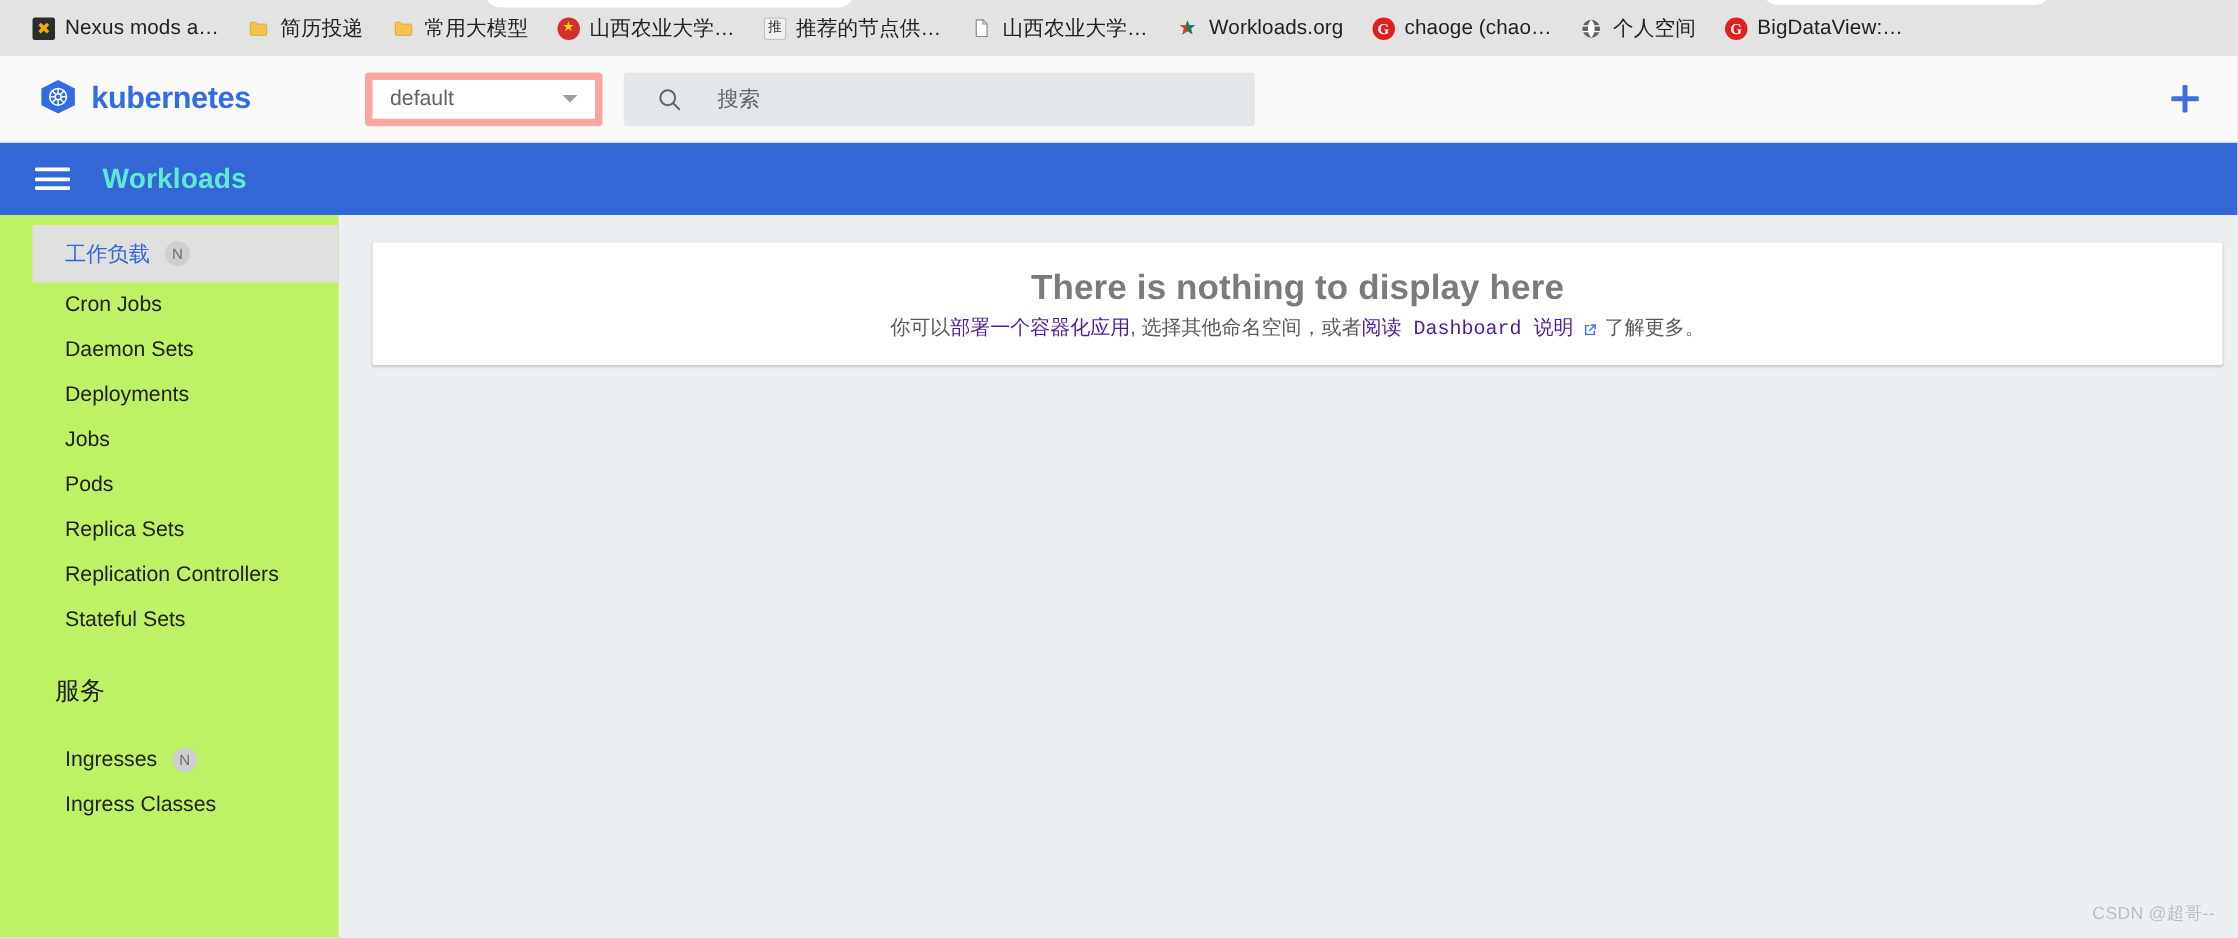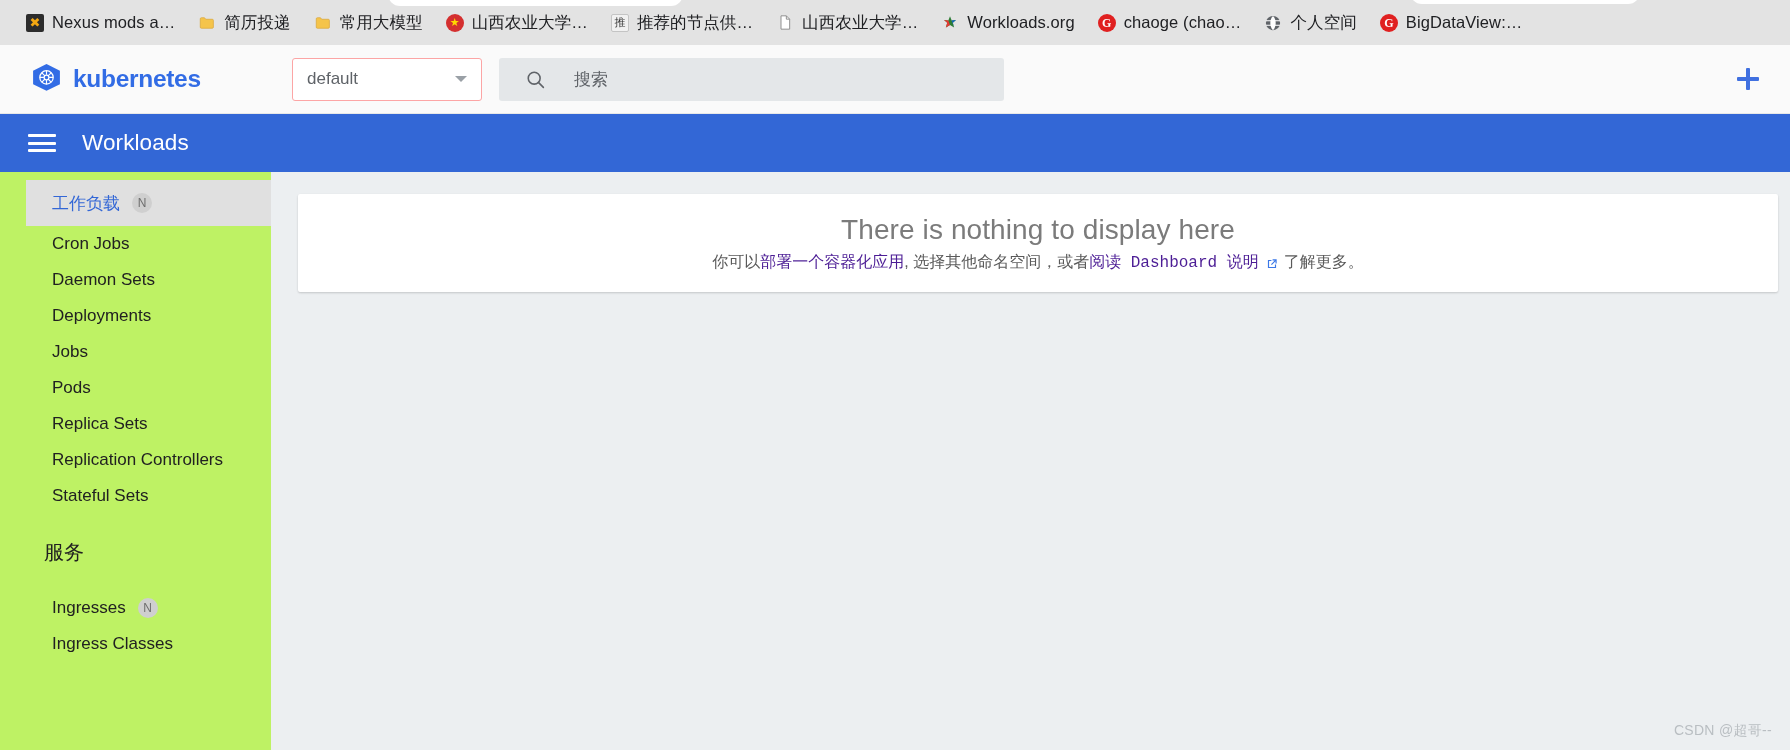--- a/index.html
+++ b/index.html
@@ -122,21 +122,21 @@
   .k8s-logo { width: 33px; height: 33px; }
   .k8s-word {
     font-size: 24.5px;
     color: #326ce5;
     font-weight: bold;
     letter-spacing: -0.3px;
   }
   .ns-select {
     width: 190px;
     height: 43px;
-    border: 1px solid #fca5a5;
+    border: 6px solid #fca5a5;
     border-radius: 3px;
     background: #fff;
     display: flex;
     align-items: center;
     padding: 0 14px;
     justify-content: space-between;
     cursor: pointer;
     flex: 0 0 190px;
   }
   .ns-value { font-size: 17px; color: #5f6368; }
@@ -199,23 +199,23 @@
     cursor: pointer;
     padding: 2px 0;
   }
   .hamburger span {
     display: block;
     height: 3px;
     background: #fff;
     border-radius: 1px;
   }
   .toolbar-title {
-    color: #ffffff;
+    color: #5eead4;
     font-size: 22.5px;
-    font-weight: normal;
+    font-weight: bold;
     letter-spacing: 0.1px;
   }
 
   
   .body-area {
     display: flex;
     height: 578px;
     background: #eceff1;
   }
   .sidebar {
@@ -285,21 +285,21 @@
     width: 1480px;
     display: flex;
     flex-direction: column;
     align-items: center;
     justify-content: center;
     gap: 6px;
   }
   .empty-title {
     font-size: 28px;
     color: #7b7b7b;
-    font-weight: normal;
+    font-weight: bold;
     letter-spacing: 0.1px;
   }
   .empty-sub {
     font-size: 16px;
     color: #5a5a5a;
     display: flex;
     align-items: center;
     white-space: nowrap;
   }
   .empty-sub a {

